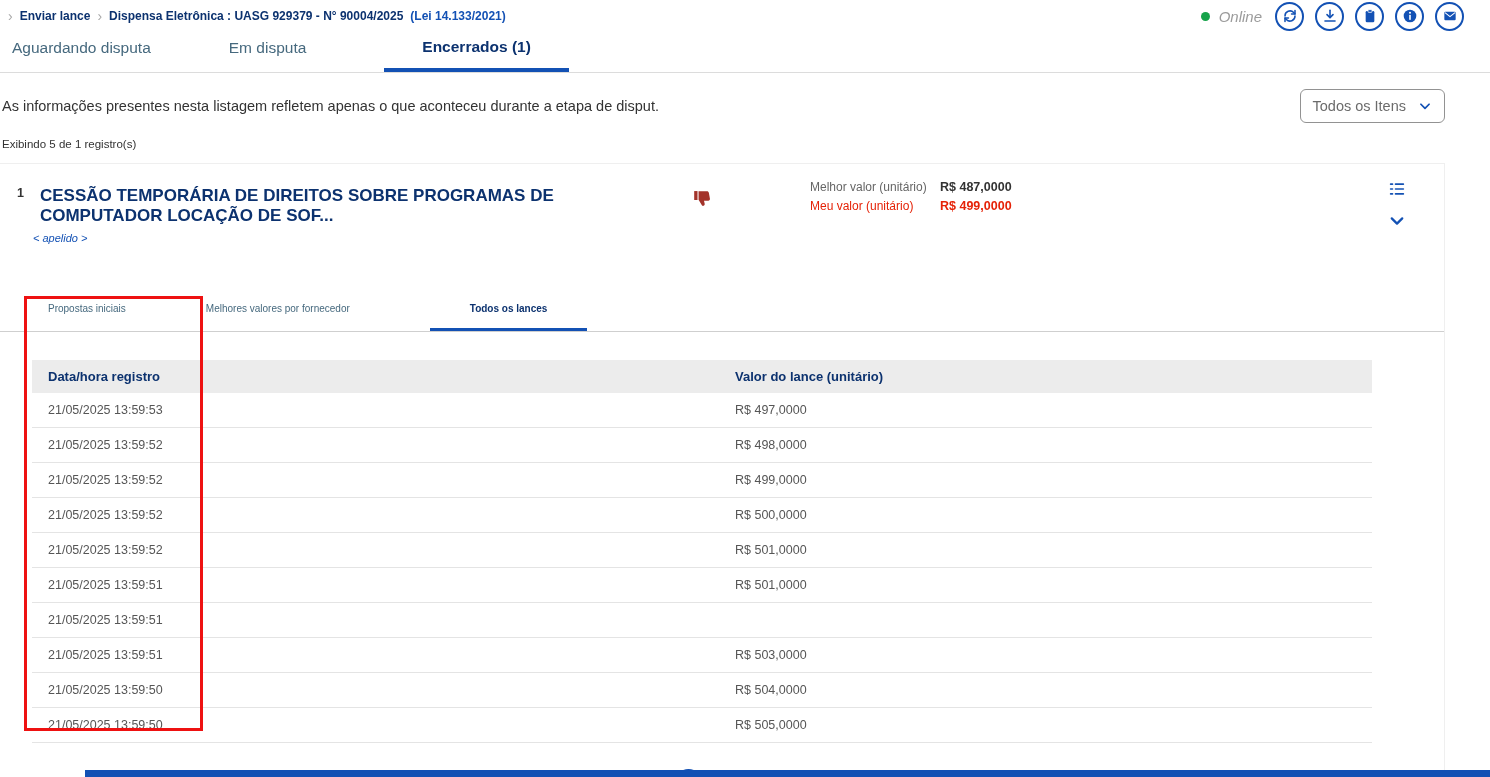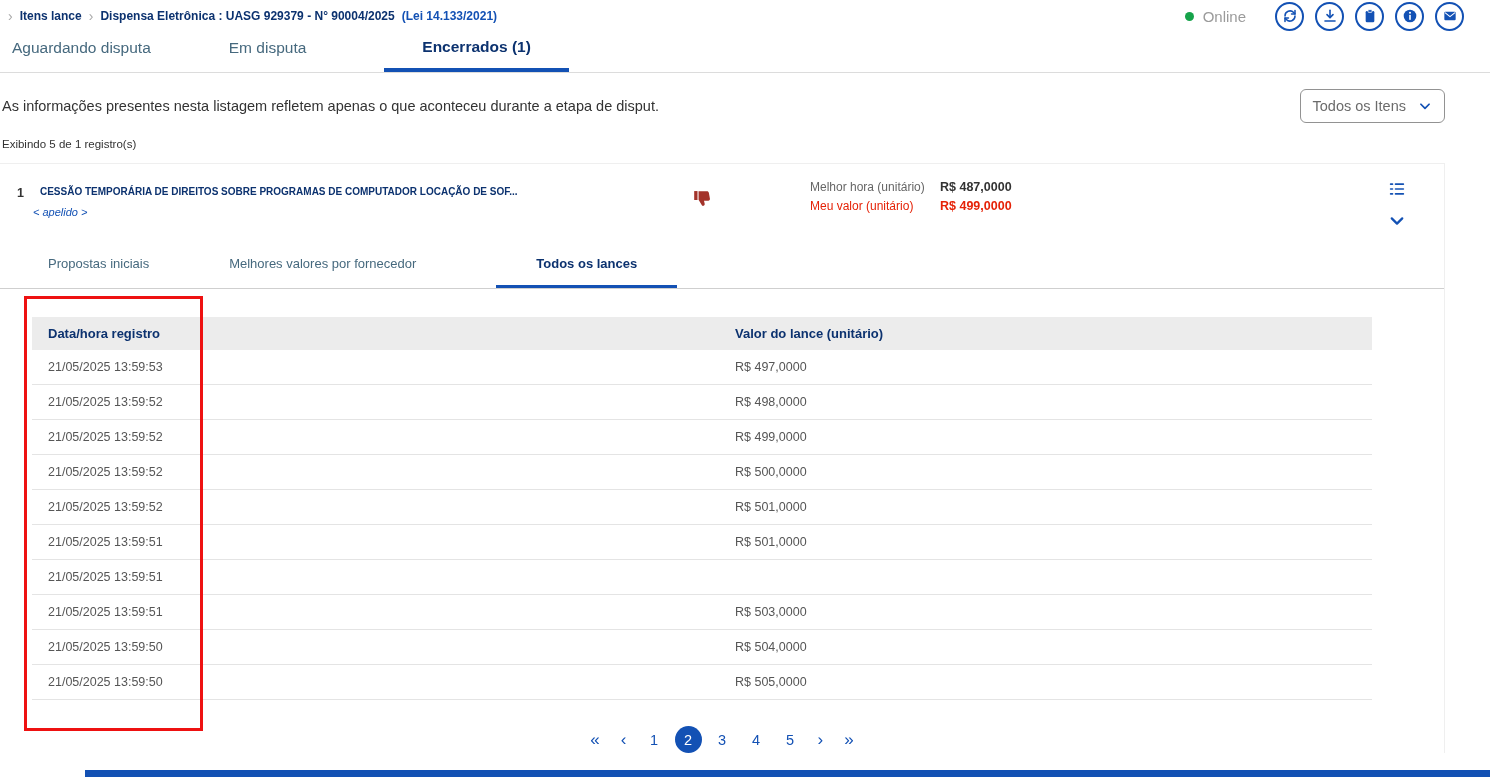--- a/index.html
+++ b/index.html
@@ -11,21 +11,21 @@
   button { font-family: inherit; cursor: pointer; }
 
   
   .topbar { height:30px; display:flex; justify-content:space-between; align-items:center; padding:2px 26px 0 8px; }
   .breadcrumb { display:flex; align-items:center; gap:7px; font-size:12px; font-weight:bold; color:#0c326f; }
   .crumb-sep { color:#a9a9a9; font-size:14px; font-weight:normal; line-height:1; }
   .crumb-link { color:#0c326f; text-decoration:none; }
   .law-link { color:#1351b4; text-decoration:none; }
   .top-right { display:flex; align-items:center; gap:11px; }
   .online-dot { width:9px; height:9px; border-radius:50%; background:#16a34a; margin-right:-2px; }
-  .online-label { color:#9b9b9b; font-size:15px; margin-right:18px; }
+  .online-label { color:#9b9b9b; font-style:italic; font-size:15px; margin-right:2px; }
   .icon-btn { width:29px; height:29px; border-radius:50%; border:2px solid #1351b4; background:#fff; color:#1351b4;
               display:flex; align-items:center; justify-content:center; padding:0; }
   .icon-btn svg { width:16px; height:16px; display:block; }
 
   
   .tabs { display:flex; align-items:flex-end; padding-left:12px; border-bottom:1px solid #dcdcdc; }
   .tab { background:none; border:none; font-size:15.5px; color:#46697e; padding:8px 0 15px; margin-right:78px; }
   .tab.active { color:#0c326f; font-weight:bold; padding:8px 38px 12px; border-bottom:4px solid #1351b4; margin-right:0;text-align:right; }
 
   
@@ -35,35 +35,35 @@
                    display:flex; align-items:center; justify-content:space-between; gap:12px;
                    background:#fff; color:#6b6b6b; font-size:14.5px; }
   .filter-select svg { width:14px; height:14px; color:#1351b4; }
   .records { font-size:11.5px; color:#333; padding:15px 0 0 2px; }
 
   
   .card { margin-top:13px; width:1445px; border-top:1px solid #efefef; border-right:1px solid #efefef; position:relative; }
   .item-header { position:relative; height:88px; padding-top:22px; }
   .item-title-row { display:flex; gap:16px; padding-left:17px; align-items:flex-start; }
   .item-number { font-weight:bold; font-size:12.5px; color:#333; }
-  .item-title { font-weight:bold; font-size:10px; color:#0c326f; max-width:620px; }
+  .item-title { font-weight:bold; font-size:17px; color:#0c326f; max-width:620px; }
   .item-alias { display:inline-block; margin:6px 0 0 33px; font-size:11px; color:#1351b4; text-decoration:none;font-style:italic; }
   .thumb-wrap { position:absolute; left:692px; top:24px; color:#a3332a; }
   .thumb-wrap svg { width:21px; height:21px; }
   .values-grid { position:absolute; left:810px; top:16px; display:grid; grid-template-columns:130px auto; row-gap:5px; font-size:12px; }
   .val-label { color:#666; }
   .val-amount { color:#333; font-weight:bold; font-size:12.5px; }
   .val-label.red, .val-amount.red { color:#e52207; }
   .card-controls { position:absolute; right:38px; top:16px; display:flex; flex-direction:column; gap:14px; align-items:center; }
   .mini-icon-btn { background:none; border:none; color:#1351b4; padding:0; }
   .mini-icon-btn svg { width:18px; height:18px; display:block; }
 
   
   .inner-tabs { display:flex; align-items:flex-end; padding-left:48px; border-bottom:1px solid #cfcfcf; }
-  .itab { background:none; border:none; font-size:13px; color:#46697e; padding:4px 0 17px; margin-right:80px; }
+  .itab { background:none; border:none; font-size:10px; color:#46697e; padding:4px 0 17px; margin-right:80px;margin-top:47px; }
   .itab.active { color:#0c326f; font-weight:bold; padding:4px 40px 14px; border-bottom:3px solid #1351b4; margin-right:0; }
 
   
   .bids-table { margin:28px 72px 0 32px; }
   .thead { display:flex; align-items:center; background:#ececec; height:33px; font-size:13px; font-weight:bold; color:#0c326f; }
   .col-time { width:668px; padding-left:16px; }
   .col-value { flex:1;margin-left:35px; }
   .trow { display:flex; align-items:center; height:35px; border-bottom:1px solid #e4e4e4; font-size:12.5px; color:#565656; }
 
   
@@ -76,21 +76,21 @@
   .annotation-box { position:absolute; left:24px; top:296px; width:179px; height:435px;
                     border:3px solid #ee1111; pointer-events:none; z-index:50; }
   .footer-bar { position:absolute; left:85px; right:0; bottom:0; height:7px; background:#1351b4; }
 </style>
 </head>
 <body>
 
 <header class="topbar">
   <nav class="breadcrumb">
     <span class="crumb-sep">›</span>
-    <a class="crumb-link">Itens lance</a>
+    <a class="crumb-link">Enviar lance</a>
     <span class="crumb-sep">›</span>
     <a class="crumb-link">Dispensa Eletrônica : UASG 929379 - N° 90004/2025</a>
     <a class="law-link">(Lei 14.133/2021)</a>
   </nav>
   <div class="top-right">
     <span class="online-dot"></span>
     <span class="online-label">Online</span>
     <button class="icon-btn" title="">
       <svg viewBox="0 0 24 24" fill="none" stroke="currentColor" stroke-width="2.3" stroke-linecap="round" stroke-linejoin="round">
         <path d="M4.5 12a7.5 7.5 0 0 1 13-5.2l2 2.2"></path>
@@ -154,21 +154,21 @@
     <a class="item-alias">&lt; apelido &gt;</a>
 
     <span class="thumb-wrap">
       <svg viewBox="0 0 24 24" fill="currentColor">
         <path d="M2.5 3.5h3.8v10.2H2.5z"></path>
         <path d="M7.5 13.4V3.8h9.6c1.1 0 2 .8 2.2 1.9l1.2 6.6c.2 1.1-.7 2.2-1.8 2.2h-5l.8 3.6c.2 1-.4 2-1.4 2.3-.7.2-1.4-.1-1.8-.7l-3.8-6.3z"></path>
       </svg>
     </span>
 
     <div class="values-grid">
-      <span class="val-label">Melhor hora (unitário)</span>
+      <span class="val-label">Melhor valor (unitário)</span>
       <span class="val-amount">R$ 487,0000</span>
       <span class="val-label red">Meu valor (unitário)</span>
       <span class="val-amount red">R$ 499,0000</span>
     </div>
 
     <div class="card-controls">
       <button class="mini-icon-btn">
         <svg viewBox="0 0 24 24" fill="none" stroke="currentColor" stroke-width="2.2" stroke-linecap="round">
           <path d="M3.5 5.5h2.5M10 5.5h10.5M3.5 12h2.5M10 12h10.5M3.5 18.5h2.5M10 18.5h10.5"></path>
         </svg>

